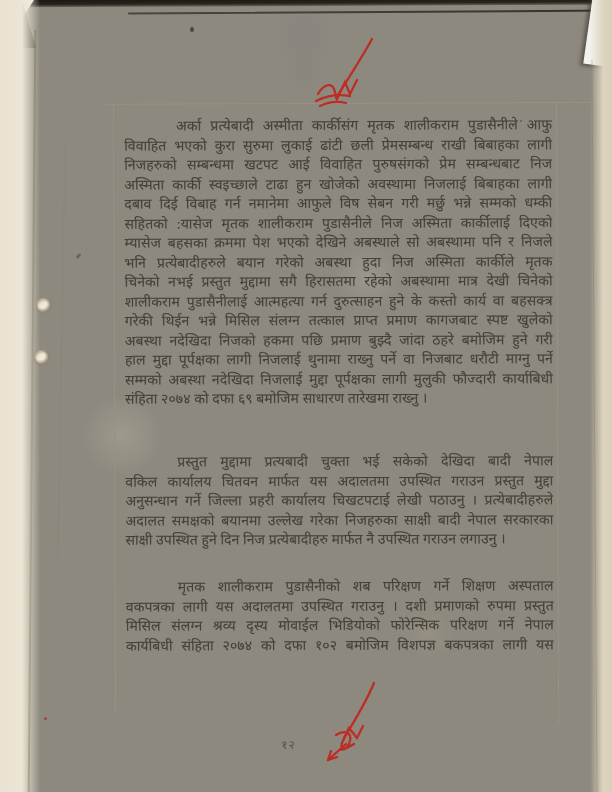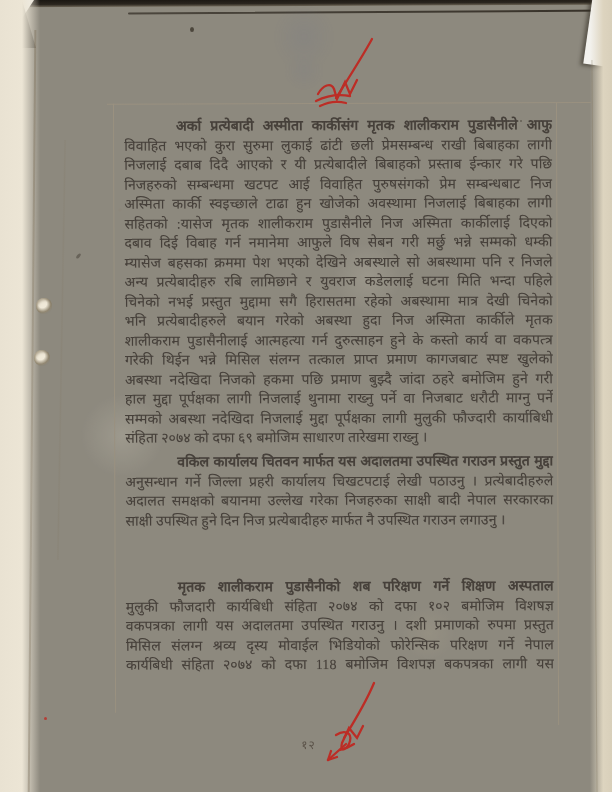--- a/index.html
+++ b/index.html
@@ -68,27 +68,27 @@
   .frame-top { position:absolute; left:108px; top:103px; width:484px; height:1px; background:#9a9180; }
   .frame-left { position:absolute; left:114px; top:103px; width:1px; height:609px; background:#9a9180; }
   .frame-right { position:absolute; left:557px; top:103px; width:1px; height:623px; background:#9a9180; }
 
   .textblock { position:absolute; left:125px; top:0; width:428px; color:#46403a;
     font-size:14px; letter-spacing:.1px; }
   .para { position:absolute; left:0; width:428px; }
   .line { height:19.5px; line-height:19.5px; overflow:hidden; white-space:normal;
     text-align:justify; text-align-last:justify;
     text-shadow:.3px .3px 0 rgba(70,64,58,.25); }
-  .line:first-child { text-indent:52px;font-weight:bold; }
+  .line:first-child { text-indent:52px; }
   .no-stretch-last .line:last-child { text-align-last:left; }
   #para-1 { top:116px; }
   #para-2 { top:452px; }
   #para-3 { top:577px; }
 
-  .page-number { position:absolute; left:300px; top:736px; font-size:12px; color:#5a5248;
+  .page-number { position:absolute; left:280px; top:736px; font-size:12px; color:#5a5248;
     letter-spacing:1px; }
 
   .red-mark { position:absolute; pointer-events:none; }
   .red-dot { position:absolute; left:44px; top:717px; width:3px; height:3px;
     border-radius:50%; background:#c0261f; opacity:.75; }
 
   .crease { position:absolute; pointer-events:none; background:linear-gradient(90deg,
       rgba(120,105,80,0), rgba(120,105,80,.12), rgba(120,105,80,0)); }
 </style>
 </head>
@@ -119,48 +119,46 @@
   <div class="content">
 
     <div class="frame-top"></div>
     <div class="frame-left"></div>
     <div class="frame-right"></div>
 
     <div class="textblock">
       <div class="para no-stretch-last" id="para-1">
           <div class="line">अर्का प्रत्येबादी अस्मीता कार्कीसंग मृतक शालीकराम पुडासैनीले आफु</div>
           <div class="line">विवाहित भएको कुरा सुरुमा लुकाई ढांटी छली प्रेमसम्बन्ध राखी बिबाहका लागी</div>
-          <div class="line">निजलाई दबाब दिदै आएको र यी प्रत्येबादीले बिबाहको प्रस्ताब ईन्कार गरे पछि</div>
           <div class="line">निजहरुको सम्बन्धमा खटपट आई विवाहित पुरुषसंगको प्रेम सम्बन्धबाट निज</div>
           <div class="line">अस्मिता कार्की स्वइच्छाले टाढा हुन खोजेको अवस्थामा निजलाई बिबाहका लागी</div>
+          <div class="line">दबाव दिई विबाह गर्न नमानेमा आफुले विष सेबन गरी मर्छु भन्ने सम्मको धम्की</div>
           <div class="line">सहितको :यासेज मृतक शालीकराम पुडासैनीले निज अस्मिता कार्कीलाई दिएको</div>
-          <div class="line">दबाव दिई विबाह गर्न नमानेमा आफुले विष सेबन गरी मर्छु भन्ने सम्मको धम्की</div>
           <div class="line">म्यासेज बहसका क्रममा पेश भएको देखिने अबस्थाले सो अबस्थामा पनि र निजले</div>
-          <div class="line">अन्य प्रत्येबादीहरु रबि लामिछाने र युवराज कडेललाई घटना मिति भन्दा पहिले</div>
+          <div class="line">भनि प्रत्येबादीहरुले बयान गरेको अबस्था हुदा निज अस्मिता कार्कीले मृतक</div>
           <div class="line">चिनेको नभई प्रस्तुत मुद्दामा सगै हिरासतमा रहेको अबस्थामा मात्र देखी चिनेको</div>
-          <div class="line">भनि प्रत्येबादीहरुले बयान गरेको अबस्था हुदा निज अस्मिता कार्कीले मृतक</div>
-          <div class="line">शालीकराम पुडासैनीलाई आत्महत्या गर्न दुरुत्साहन हुने के कस्तो कार्य वा वकपत्त्र</div>
+          <div class="line">शालीकराम पुडासैनीलाई आत्महत्या गर्न दुरुत्साहन हुने के कस्तो कार्य वा बहसक्त्र</div>
           <div class="line">गरेकी थिईन भन्ने मिसिल संलग्न तत्काल प्राप्त प्रमाण कागजबाट स्पष्ट खुलेको</div>
           <div class="line">अबस्था नदेखिदा निजको हकमा पछि प्रमाण बुझ्दै जांदा ठहरे बमोजिम हुने गरी</div>
           <div class="line">हाल मुद्दा पूर्पक्षका लागी निजलाई थुनामा राख्नु पर्ने वा निजबाट धरौटी माग्नु पर्ने</div>
           <div class="line">सम्मको अबस्था नदेखिदा निजलाई मुद्दा पूर्पक्षका लागी मुलुकी फौज्दारी कार्याबिधी</div>
           <div class="line">संहिता २०७४ को दफा ६९ बमोजिम  साधारण तारेखमा राख्नु ।</div>
         </div>
       <div class="para no-stretch-last" id="para-2">
+          <div class="line">प्रस्तुत मुद्दामा प्रत्यबादी चुक्ता भई सकेको देखिदा बादी नेपाल</div>
           <div class="line">वकिल कार्यालय चितवन मार्फत यस अदालतमा उपस्थित गराउन प्रस्तुत मुद्दा</div>
           <div class="line">अनुसन्धान गर्ने जिल्ला प्रहरी कार्यालय चिखटपटाई लेखी पठाउनु ।  प्रत्येबादीहरुले</div>
           <div class="line">अदालत समक्षको बयानमा उल्लेख गरेका निजहरुका साक्षी बादी नेपाल सरकारका</div>
           <div class="line">साक्षी उपस्थित हुने दिन निज प्रत्येबादीहरु मार्फत नै उपस्थित गराउन लगाउनु ।</div>
         </div>
       <div class="para" id="para-3">
           <div class="line">मृतक शालीकराम पुडासैनीको शब परिक्षण गर्ने शिक्षण अस्पताल</div>
-          <div class="line">मुलुकी फौजदारी कार्यबिधी संहिता २०७४ को दफा १०२ बमोजिम विशषज्ञ</div>
           <div class="line">वकपत्रका लागी यस अदालतमा उपस्थित गराउनु । दशी प्रमाणको रुपमा प्रस्तुत</div>
           <div class="line">मिसिल संलग्न श्रव्य दृस्य मोवाईल भिडियोको फोरेन्सिक परिक्षण गर्ने नेपाल</div>
-          <div class="line">कार्यबिधी संहिता २०७४ को दफा 118 बमोजिम विशपज्ञ बकपत्रका लागी यस</div>
+          <div class="line">कार्यबिधी संहिता २०७४ को दफा १०२ बमोजिम विशपज्ञ बकपत्रका लागी यस</div>
         </div>
     </div>
 
     <div class="page-number">१२</div>
   </div>
 
   <svg class="red-mark" style="left:306px;top:36px;width:72px;height:82px" viewBox="0 0 72 82">
     <g fill="none" stroke="#c0261f" stroke-width="2.3" stroke-linecap="round" opacity=".92">
       <path d="M66,3 C60,14 44,40 30,62"></path>
       <path d="M12,58 c5,-9 13,-12 16,-5 l3,10 l8,-17 l5,12 l7,-14"></path>

